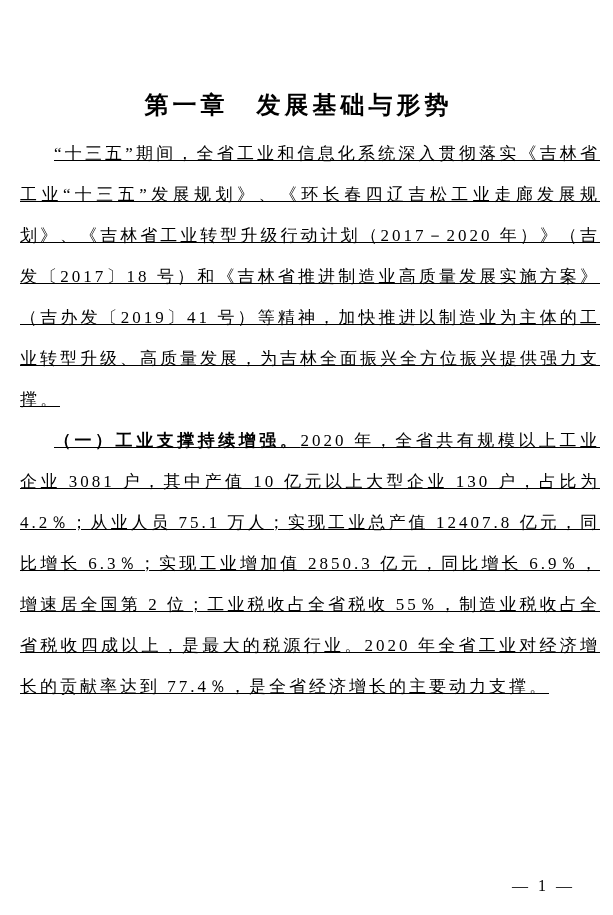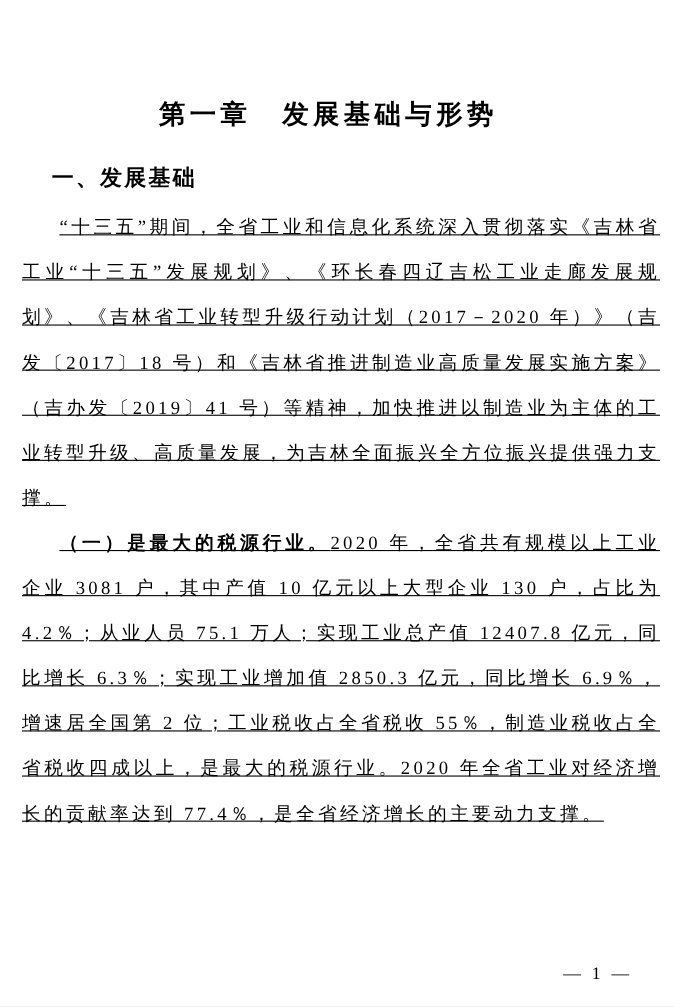--- a/index.html
+++ b/index.html
@@ -60,26 +60,25 @@
     color: #000000;
   }
 </style>
 </head>
 <body>
 
 <div class="page">
 
   <h1 class="title">第一章　发展基础与形势</h1>
 
-  <h2 class="section-heading">一、发展基础</h2>
 
   <div class="doc-body">
 
     <p class="para"><span>“十三五”期间，全省工业和信息化系统深入贯彻落实《吉林省工业“十三五”发展规划》、《环长春四辽吉松工业走廊发展规划》、《吉林省工业转型升级行动计划（2017－2020 年）》（吉发〔2017〕18 号）和《吉林省推进制造业高质量发展实施方案》（吉办发〔2019〕41 号）等精神，加快推进以制造业为主体的工业转型升级、高质量发展，为吉林全面振兴全方位振兴提供强力支撑。</span></p>
 
-    <p class="para"><span class="lead">（一）是最大的税源行业。</span><span>2020 年，全省共有规模以上工业企业 3081 户，其中产值 10 亿元以上大型企业 130 户，占比为 4.2％；从业人员 75.1 万人；实现工业总产值 12407.8 亿元，同比增长 6.3％；实现工业增加值 2850.3 亿元，同比增长 6.9％，增速居全国第 2 位；工业税收占全省税收 55％，制造业税收占全省税收四成以上，是最大的税源行业。2020 年全省工业对经济增长的贡献率达到 77.4％，是全省经济增长的主要动力支撑。</span></p>
+    <p class="para"><span class="lead">（一）工业支撑持续增强。</span><span>2020 年，全省共有规模以上工业企业 3081 户，其中产值 10 亿元以上大型企业 130 户，占比为 4.2％；从业人员 75.1 万人；实现工业总产值 12407.8 亿元，同比增长 6.3％；实现工业增加值 2850.3 亿元，同比增长 6.9％，增速居全国第 2 位；工业税收占全省税收 55％，制造业税收占全省税收四成以上，是最大的税源行业。2020 年全省工业对经济增长的贡献率达到 77.4％，是全省经济增长的主要动力支撑。</span></p>
 
 
   </div>
 
   <div class="footer">— 1 —</div>
 
 </div>
 
 </body></html>

